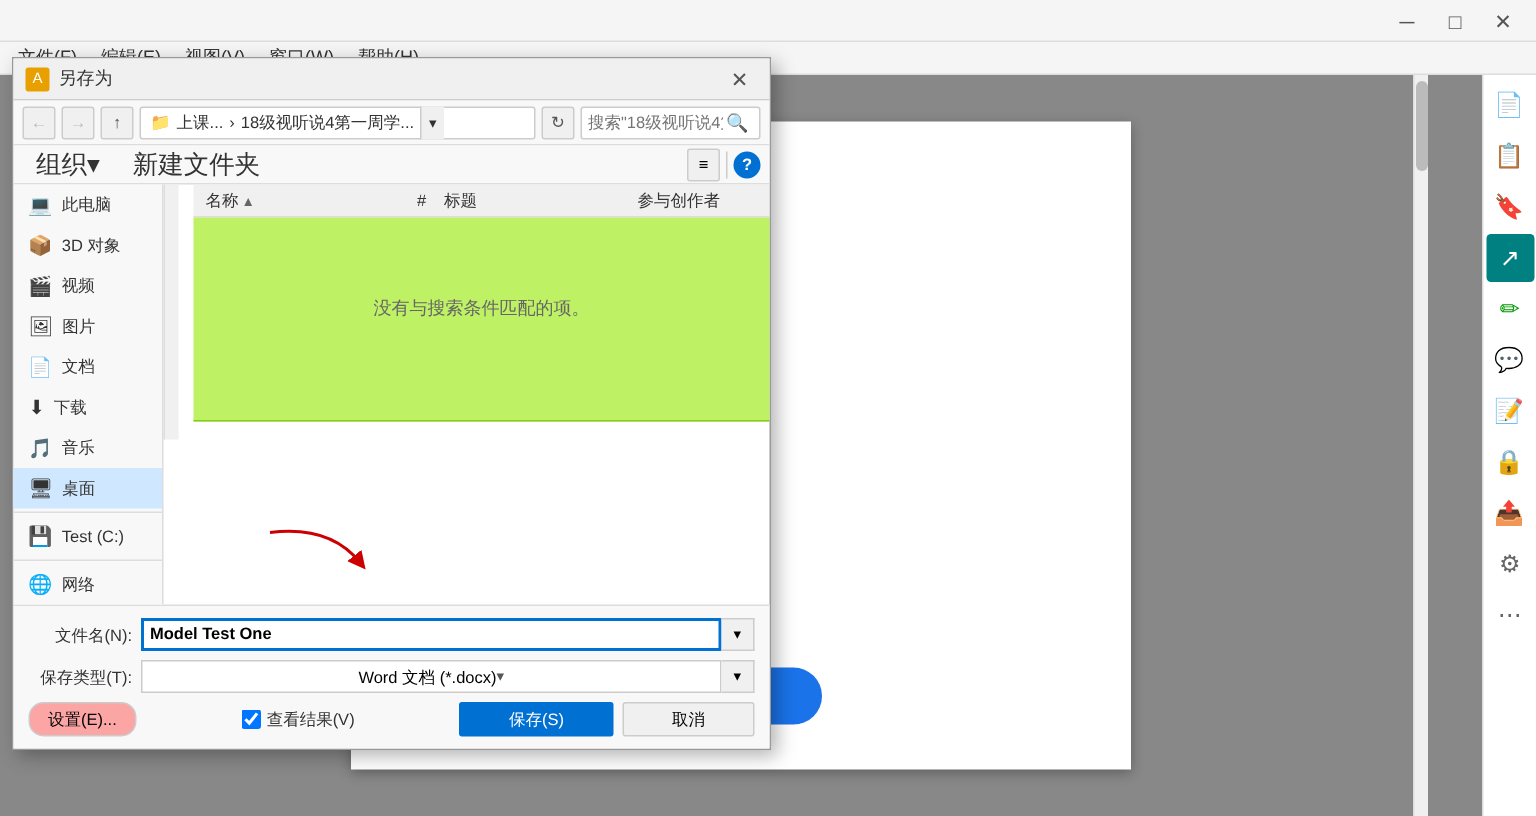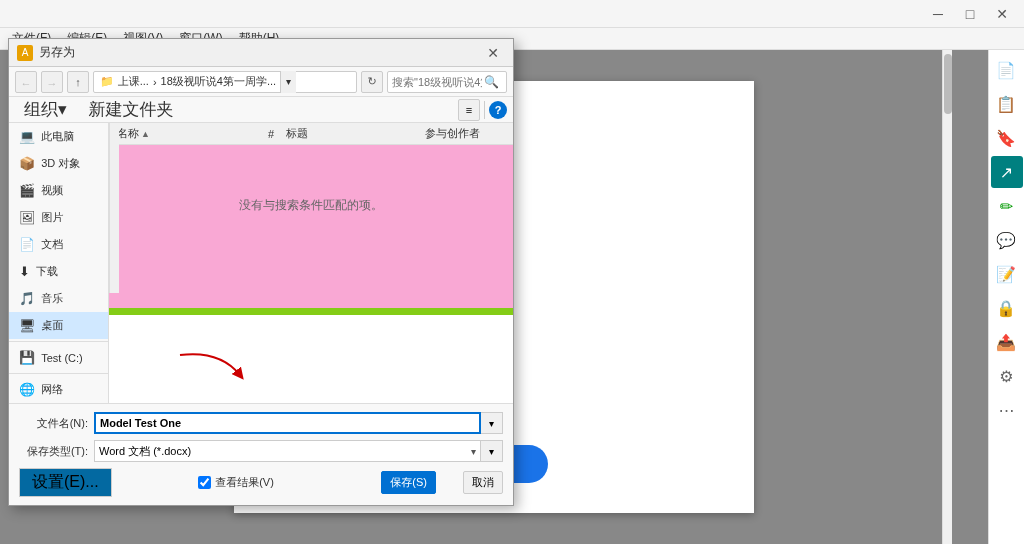--- a/index.html
+++ b/index.html
@@ -59,53 +59,53 @@
     .search-icon-btn { color: #555; font-size: 12px; cursor: pointer; }
 
     
     .dialog-toolbar { background: #f8f8f8; height: 26px; display: flex; align-items: center; padding: 0 6px; gap: 4px; border-bottom: 1px solid #ddd; }
     .toolbar-text-btn { font-size: 17px; color: #333; padding: 2px 8px; border: 1px solid transparent; cursor: pointer; display: flex; align-items: center; gap: 2px; }
     .toolbar-icon-btn { width: 22px; height: 22px; background: #f0f0f0; border: 1px solid #ccc; border-radius: 2px; cursor: pointer; display: flex; align-items: center; justify-content: center; font-size: 11px; }
     .toolbar-spacer { flex: 1; }
     .help-btn { width: 18px; height: 18px; border-radius: 50%; background: #0070d2; color: white; font-size: 11px; font-weight: bold; display: flex; align-items: center; justify-content: center; cursor: pointer; }
 
     
-    .file-list { height: 170px; background: #f9a8d4; border-bottom: 7px solid #84cc16; overflow-y: auto; }
+    .file-list { height: 136px; background: #bef264; border-bottom: 1px solid #84cc16; overflow-y: auto; }
     .file-list-header { display: flex; align-items: center; padding: 3px 8px; background: #f0f0f0; border-bottom: 1px solid #ddd; font-size: 11px; color: #333; }
     .col-name { flex: 1; cursor: pointer; display: flex; align-items: center; gap: 2px; }
     .col-num { width: 30px; text-align: center; }
     .col-title { flex: 1; cursor: pointer; display: flex; align-items: center; gap: 2px; }
     .col-participate { width: 80px; }
     .col-sort-arrow { font-size: 9px; color: #666; }
     .empty-message { display: flex; align-items: center; justify-content: center; height: 120px; color: #666; font-size: 12px; }
 
     
     .dialog-body { display: flex; }
     .dialog-sidebar { width: 100px; background: #f8f8f8; border-right: 1px solid #ddd; }
     .sidebar-item { padding: 6px 10px; font-size: 11px; color: #333; cursor: pointer; display: flex; align-items: center; gap: 6px; white-space: nowrap; }
     .sidebar-item.selected { background: #d0e8ff; }
     .sidebar-item .item-icon { font-size: 13px; }
     .sidebar-divider { height: 1px; background: #ddd; margin: 2px 0; }
 
     
-    .dialog-files { flex: 1; }
+    .dialog-files { flex: 1; margin-left: 20px; }
 
     
     .dialog-bottom { padding: 8px 10px; background: #f8f8f8; border-top: 1px solid #ddd; }
     .form-row { display: flex; align-items: center; margin-bottom: 6px; }
     .form-label { width: 75px; font-size: 11px; color: #333; text-align: right; padding-right: 6px; }
     .form-input { flex: 1; height: 22px; border: 2px solid #0070d2; outline: none; padding: 0 4px; font-size: 11px; font-weight: bold; }
-    .form-dropdown { flex: 1; height: 22px; border: 1px solid #ccc; padding: 0 4px; font-size: 11px; background: white; display: flex; align-items: center; justify-content: space-between; cursor: pointer; }
+    .form-dropdown { flex: 1; height: 22px; border: 1px solid #ccc; padding: 0 4px; font-size: 11px; background: white; display: flex; align-items: center; justify-content: center; cursor: pointer; }
     .form-dropdown-arrow { font-size: 10px; color: #555; }
     .form-dropdown-btn { width: 22px; height: 22px; background: #f0f0f0; border: 1px solid #ccc; border-left: none; cursor: pointer; display: flex; align-items: center; justify-content: center; font-size: 10px; }
     .dialog-actions { display: flex; align-items: center; justify-content: space-between; margin-top: 4px; }
-    .settings-btn { padding: 3px 12px; font-size: 16px; border: 1px solid #ccc; background: #0369a1; cursor: pointer; border-radius: 0; }
+    .settings-btn { padding: 3px 12px; font-size: 11px; border: 1px solid #ccc; background: #fca5a5; cursor: pointer; border-radius: 10px; }
     .checkbox-row { display: flex; align-items: center; gap: 4px; font-size: 11px; color: #333; }
     .action-btns { display: flex; gap: 6px; }
-    .save-dialog-btn { padding: 3px 8px; font-size: 11px; border: 1px solid #ccc; background: #f0f0f0; cursor: pointer; border-radius: 2px; margin-left: 21px; }
+    .save-dialog-btn { padding: 3px 32px; font-size: 11px; border: 1px solid #ccc; background: #f0f0f0; cursor: pointer; border-radius: 2px; }
     .save-dialog-btn.primary { background: #0070d2; color: white; border-color: #0070d2; }
     .hide-folders { display: flex; align-items: center; gap: 4px; font-size: 11px; color: #333; cursor: pointer; padding: 0 6px; }
 
     
     .arrow-annotation { position: absolute; top: 342px; left: 190px; width: 60px; height: 30px; pointer-events: none; z-index: 200; }
 
     
     .file-list::-webkit-scrollbar { width: 8px; }
     .file-list::-webkit-scrollbar-track { background: #f0f0f0; }
     .file-list::-webkit-scrollbar-thumb { background: #ccc; border-radius: 4px; }

